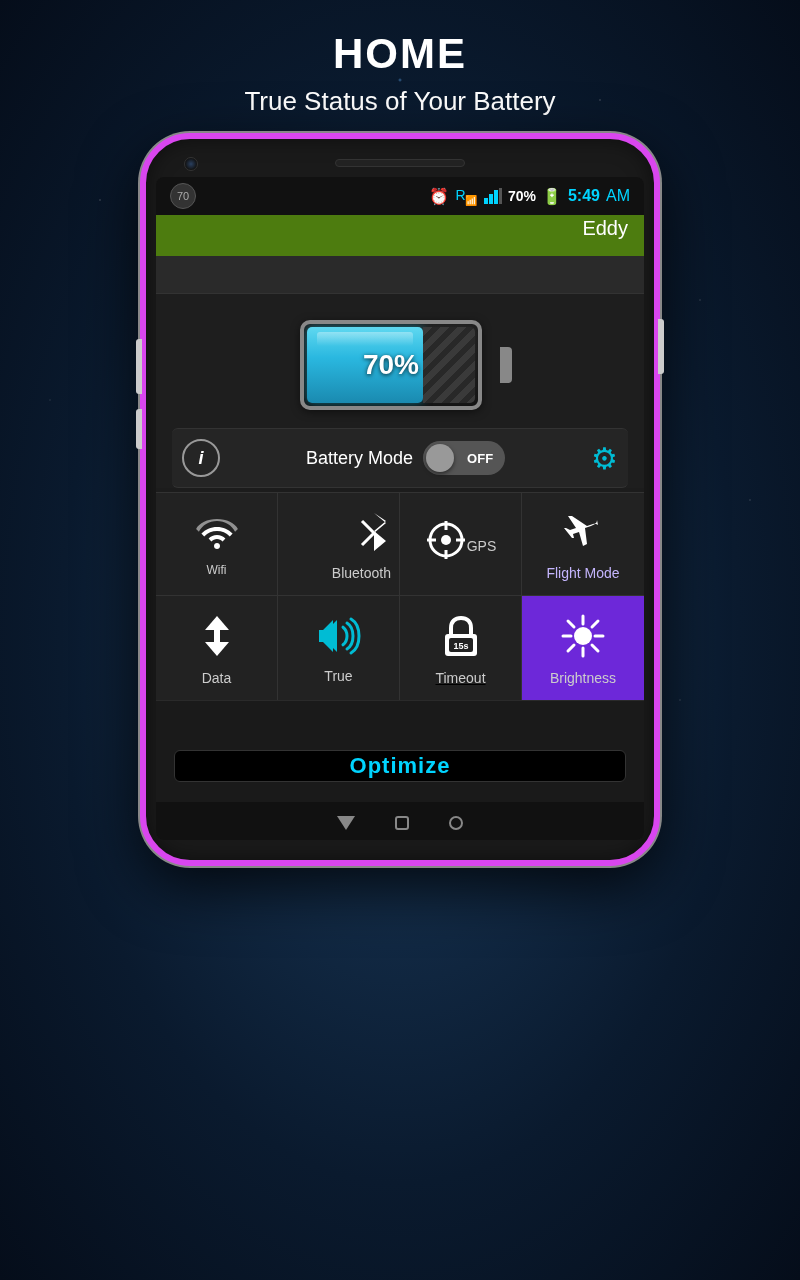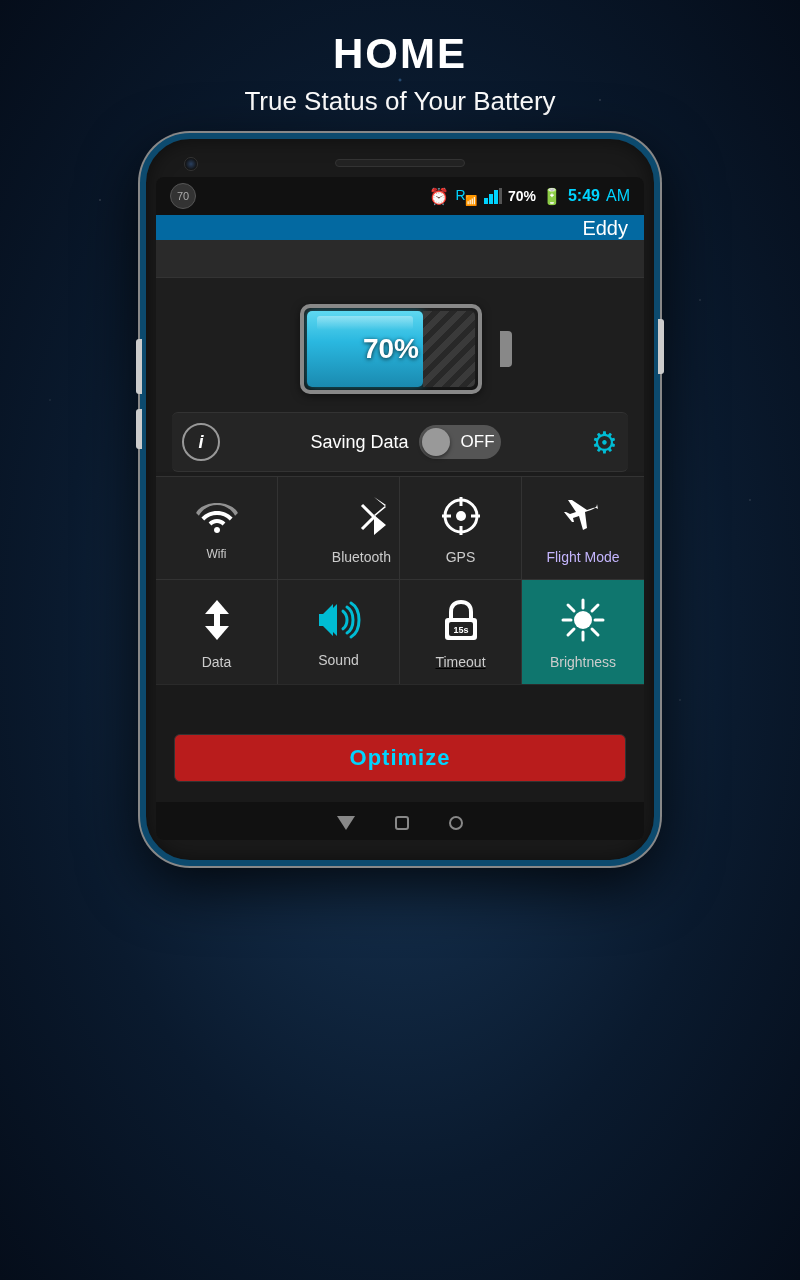--- a/index.html
+++ b/index.html
@@ -28,21 +28,21 @@
         radial-gradient(1px 1px at 680px 700px, rgba(255,255,255,0.3) 0%, transparent 100%);
       pointer-events: none;
     }
   </style>
 </head>
 <body>
 
 <h1 style="text-align:center;color:white;font-size:42px;font-weight:900;padding-top:30px;letter-spacing:2px;">HOME</h1>
 <p style="text-align:center;color:white;font-size:26px;font-weight:400;margin-top:8px;margin-bottom:16px;">True Status of Your Battery</p>
 
-<div style="position:relative;width:520px;margin:0 auto;background:#1a1a1a;border-radius:50px;border:6px solid #0c4a6e;box-shadow:0 0 0 2px #888,0 20px 60px rgba(0,0,0,0.8),inset 0 0 20px rgba(0,0,0,0.5);padding:12px 10px 20px 10px;">
+<div style="position:relative;width:520px;margin:0 auto;background:#1a1a1a;border-radius:50px;border:6px solid #d946ef;box-shadow:0 0 0 2px #888,0 20px 60px rgba(0,0,0,0.8),inset 0 0 20px rgba(0,0,0,0.5);padding:12px 10px 20px 10px;">
 
   <div style="position:absolute;left:-10px;top:200px;width:6px;height:55px;background:#ccc;border-radius:3px 0 0 3px;"></div>
   <div style="position:absolute;left:-10px;top:270px;width:6px;height:40px;background:#ccc;border-radius:3px 0 0 3px;"></div>
   <div style="position:absolute;right:-10px;top:180px;width:6px;height:55px;background:#ccc;border-radius:0 3px 3px 0;"></div>
 
   <div style="display:flex;align-items:center;justify-content:center;padding:8px 20px 10px;position:relative;">
     <div style="width:14px;height:14px;background:radial-gradient(circle,#2a4060 0%,#111 70%);border-radius:50%;border:1px solid #333;position:absolute;left:28px;top:50%;transform:translateY(-50%);"></div>
     <div style="width:130px;height:8px;background:#222;border-radius:4px;border:1px solid #333;"></div>
   </div>
 
@@ -63,21 +63,21 @@
           <rect x="10" y="2" width="4" height="14" fill="#00d4ff"></rect>
           <rect x="15" y="0" width="3" height="16" fill="#555"></rect>
         </svg>
         <span style="font-weight:bold;">70%</span>
         <span style="font-size:16px;">🔋</span>
         <span style="color:#00d4ff;font-weight:bold;font-size:16px;">5:49</span>
         <span style="color:#00d4ff;font-size:16px;font-weight:normal;">AM</span>
       </div>
     </div>
 
-    <div style="background:#0369a1;text-align:right;color:white;font-size:20px;font-weight:500;padding:2px 16px 0 16px;">
+    <div style="background:#4d7c0f;text-align:right;color:white;font-size:20px;font-weight:500;padding:2px 16px 16px 16px;">
       <span>Eddy</span>
     </div>
 
     <div style="background:#2a2a2a;height:38px;border-bottom:1px solid #333;"></div>
 
     <div style="background:#1e1e1e;padding:18px 16px 0 16px;">
 
       <div style="display:flex;justify-content:center;margin:8px 0 18px 0;">
         <div style="position:relative;width:200px;height:90px;">
           <div style="width:182px;height:90px;border:4px solid #888;border-radius:10px;background:linear-gradient(180deg,#2a2a2a 0%,#1a1a1a 100%);position:relative;overflow:hidden;box-shadow:inset 0 0 10px rgba(0,0,0,0.5),0 2px 8px rgba(0,0,0,0.5);">
@@ -91,24 +91,24 @@
             <div style="position:absolute;top:50%;left:50%;transform:translate(-50%,-50%);color:white;font-size:28px;font-weight:bold;text-shadow:0 1px 4px rgba(0,0,0,0.8);z-index:2;">70%</div>
           </div>
 
           <div style="position:absolute;right:-12px;top:50%;transform:translateY(-50%);width:12px;height:36px;background:#888;border-radius:0 4px 4px 0;"></div>
         </div>
       </div>
 
       <div style="display:flex;align-items:center;justify-content:space-between;padding:10px 10px;background:#252525;border-top:1px solid #333;border-bottom:1px solid #333;border-radius:6px;margin-bottom:4px;">
         <div style="width:38px;height:38px;border:2px solid #999;border-radius:50%;display:flex;align-items:center;justify-content:center;color:white;font-size:18px;font-style:italic;font-weight:bold;cursor:pointer;">i</div>
         <div style="display:flex;align-items:center;gap:10px;">
-          <span style="color:white;font-size:18px;font-weight:500;">Saving Data</span>
+          <span style="color:white;font-size:18px;font-weight:500;">Battery Mode</span>
           <div style="display:inline-flex;align-items:center;background:#555;border-radius:20px;padding:3px;width:82px;height:34px;position:relative;cursor:pointer;">
             <div style="width:28px;height:28px;background:#999;border-radius:50%;position:absolute;left:3px;box-shadow:0 2px 4px rgba(0,0,0,0.5);"></div>
-            <span style="position:absolute;right:6px;color:white;font-size:17px;font-weight:normal;">OFF</span>
+            <span style="position:absolute;right:12px;color:white;font-size:13px;font-weight:bold;">OFF</span>
           </div>
         </div>
         <div style="color:#00bcd4;font-size:30px;cursor:pointer;">⚙</div>
       </div>
 
     </div>
 
     <div style="background:#1e1e1e;border-top:1px solid #333;">
 
       <div style="display:grid;grid-template-columns:repeat(4,1fr);border-bottom:1px solid #333;">
@@ -128,21 +128,21 @@
         <div style="display:flex;flex-direction:column;align-items:flex-end;justify-content:center;padding:18px 8px 14px;border-right:1px solid #333;background:#222;cursor:pointer;">
           <div style="margin-bottom:8px;">
             <svg width="34" height="42" viewBox="0 0 34 42" fill="white">
               <path d="M17 2l12 10-12 10V2zm0 0v38l12-10L17 20l12-10L17 2z"></path>
               <polyline points="5,10 17,22 5,34" stroke="white" stroke-width="3" fill="none"></polyline>
             </svg>
           </div>
           <span style="color:#ccc;font-size:14px;">Bluetooth</span>
         </div>
 
-        <div style="display:flex;flex-direction:column;align-items:center;justify-content:center;padding:18px 8px 14px;border-right:1px solid #333;background:#222;cursor:pointer;">
+        <div style="display:flex;flex-direction:row;align-items:center;justify-content:center;padding:18px 8px 14px;border-right:1px solid #333;background:#222;cursor:pointer;">
           <div style="margin-bottom:8px;">
             <svg width="42" height="42" viewBox="0 0 42 42" fill="white">
               <circle cx="21" cy="21" r="16" stroke="white" stroke-width="3" fill="none"></circle>
               <circle cx="21" cy="21" r="5" fill="white"></circle>
               <line x1="21" y1="2" x2="21" y2="11" stroke="white" stroke-width="3"></line>
               <line x1="21" y1="31" x2="21" y2="40" stroke="white" stroke-width="3"></line>
               <line x1="2" y1="21" x2="11" y2="21" stroke="white" stroke-width="3"></line>
               <line x1="31" y1="21" x2="40" y2="21" stroke="white" stroke-width="3"></line>
             </svg>
           </div>
@@ -175,40 +175,40 @@
         <div style="display:flex;flex-direction:column;align-items:center;justify-content:center;padding:18px 8px 14px;border-right:1px solid #333;background:#222;cursor:pointer;">
           <div style="margin-bottom:8px;">
             <svg width="44" height="40" viewBox="0 0 44 40" fill="#00bcd4">
               <path d="M6 14H2v12h4l10 10V4L6 14z" fill="#00bcd4"></path>
               <path d="M20 4l-10 10v12l10 10V4z" fill="#00bcd4"></path>
               <path d="M26 11.2C28.6 13.2 30 16.5 30 20s-1.4 6.8-4 8.8" stroke="#00bcd4" stroke-width="3" fill="none" stroke-linecap="round"></path>
               <path d="M30 7C34 9.5 36 14.5 36 20s-2 10.5-6 13" stroke="#00bcd4" stroke-width="3" fill="none" stroke-linecap="round"></path>
               <path d="M34 3C40 6.5 42 13 42 20s-2 13.5-8 17" stroke="#00bcd4" stroke-width="3" fill="none" stroke-linecap="round"></path>
             </svg>
           </div>
-          <span style="color:#ccc;font-size:14px;">Sound</span>
+          <span style="color:#ccc;font-size:14px;">True</span>
         </div>
 
         <div style="display:flex;flex-direction:column;align-items:center;justify-content:center;padding:18px 8px 14px;border-right:1px solid #333;background:#222;cursor:pointer;text-decoration:underline;">
           <div style="margin-bottom:8px;position:relative;">
             <svg width="40" height="44" viewBox="0 0 40 44" fill="white">
 
               <rect x="4" y="20" width="32" height="22" rx="3" ry="3" fill="white"></rect>
 
               <path d="M10 20V14C10 7.4 14 4 20 4s10 3.4 10 10v6" stroke="white" stroke-width="4" fill="none"></path>
 
               <rect x="8" y="24" width="24" height="14" rx="2" fill="#222"></rect>
 
               <text x="20" y="35" text-anchor="middle" fill="white" font-size="9" font-weight="bold">15s</text>
             </svg>
           </div>
           <span style="color:#ccc;font-size:14px;">Timeout</span>
         </div>
 
-        <div style="display:flex;flex-direction:column;align-items:center;justify-content:center;padding:18px 8px 14px;background:#0f766e;cursor:pointer;">
+        <div style="display:flex;flex-direction:column;align-items:center;justify-content:center;padding:18px 8px 14px;background:#6d28d9;cursor:pointer;">
           <div style="margin-bottom:8px;">
             <svg width="44" height="44" viewBox="0 0 44 44" fill="white">
               <circle cx="22" cy="22" r="9" fill="white"></circle>
 
               <line x1="22" y1="2" x2="22" y2="10" stroke="white" stroke-width="3" stroke-linecap="round"></line>
               <line x1="22" y1="34" x2="22" y2="42" stroke="white" stroke-width="3" stroke-linecap="round"></line>
               <line x1="2" y1="22" x2="10" y2="22" stroke="white" stroke-width="3" stroke-linecap="round"></line>
               <line x1="34" y1="22" x2="42" y2="22" stroke="white" stroke-width="3" stroke-linecap="round"></line>
               <line x1="7" y1="7" x2="13" y2="13" stroke="white" stroke-width="3" stroke-linecap="round"></line>
               <line x1="31" y1="31" x2="37" y2="37" stroke="white" stroke-width="3" stroke-linecap="round"></line>
@@ -218,21 +218,21 @@
           </div>
           <span style="color:#ccc;font-size:14px;">Brightness</span>
         </div>
       </div>
 
     </div>
 
     <div style="background:#1a1a1a;height:50px;border-top:1px solid #2a2a2a;"></div>
 
     <div style="background:#1a1a1a;padding:0 18px 20px 18px;">
-      <button style="width:100%;background:#b91c1c;border:1px solid #333;border-radius:6px;padding:10px;text-align:center;color:#00d4ff;font-size:22px;font-weight:600;cursor:pointer;letter-spacing:1px;font-family:Arial,sans-serif;">Optimize</button>
+      <button style="width:100%;background:#000000;border:1px solid #333;border-radius:6px;padding:2px;text-align:center;color:#00d4ff;font-size:22px;font-weight:600;cursor:pointer;letter-spacing:1px;font-family:Arial,sans-serif;">Optimize</button>
     </div>
 
     <div style="background:#111;display:flex;justify-content:center;gap:40px;padding:14px 0 10px;align-items:center;">
       <div style="width:0;height:0;border-left:9px solid transparent;border-right:9px solid transparent;border-top:14px solid #888;cursor:pointer;"></div>
       <div style="width:14px;height:14px;border:2px solid #888;border-radius:3px;cursor:pointer;"></div>
       <div style="width:14px;height:14px;border:2px solid #888;border-radius:50%;cursor:pointer;"></div>
     </div>
 
   </div>
 

